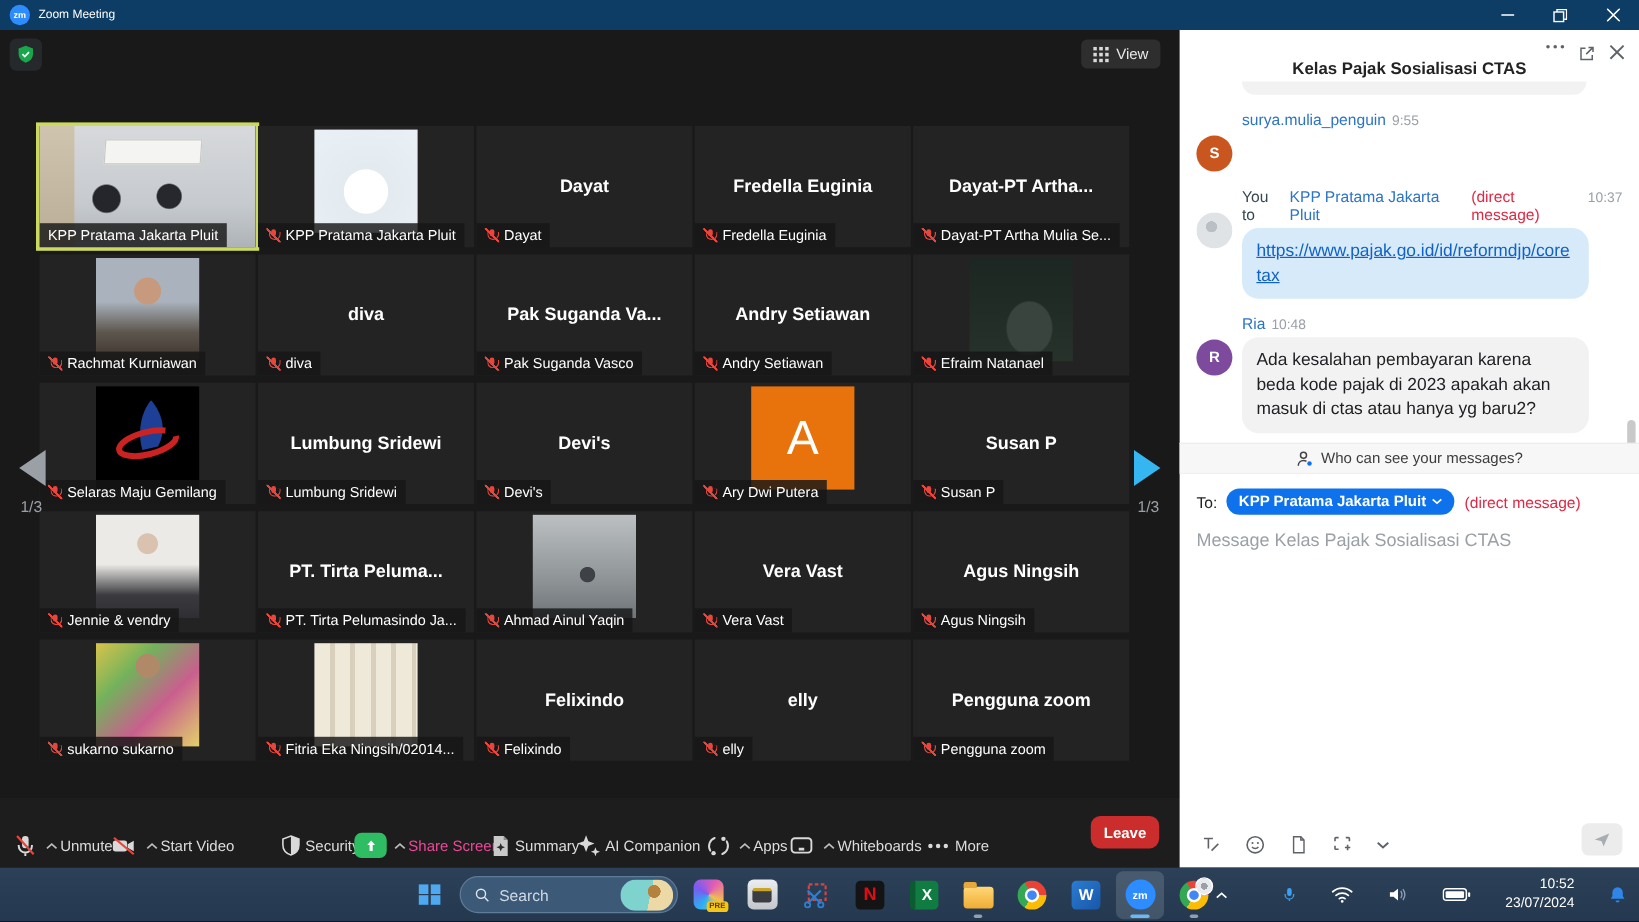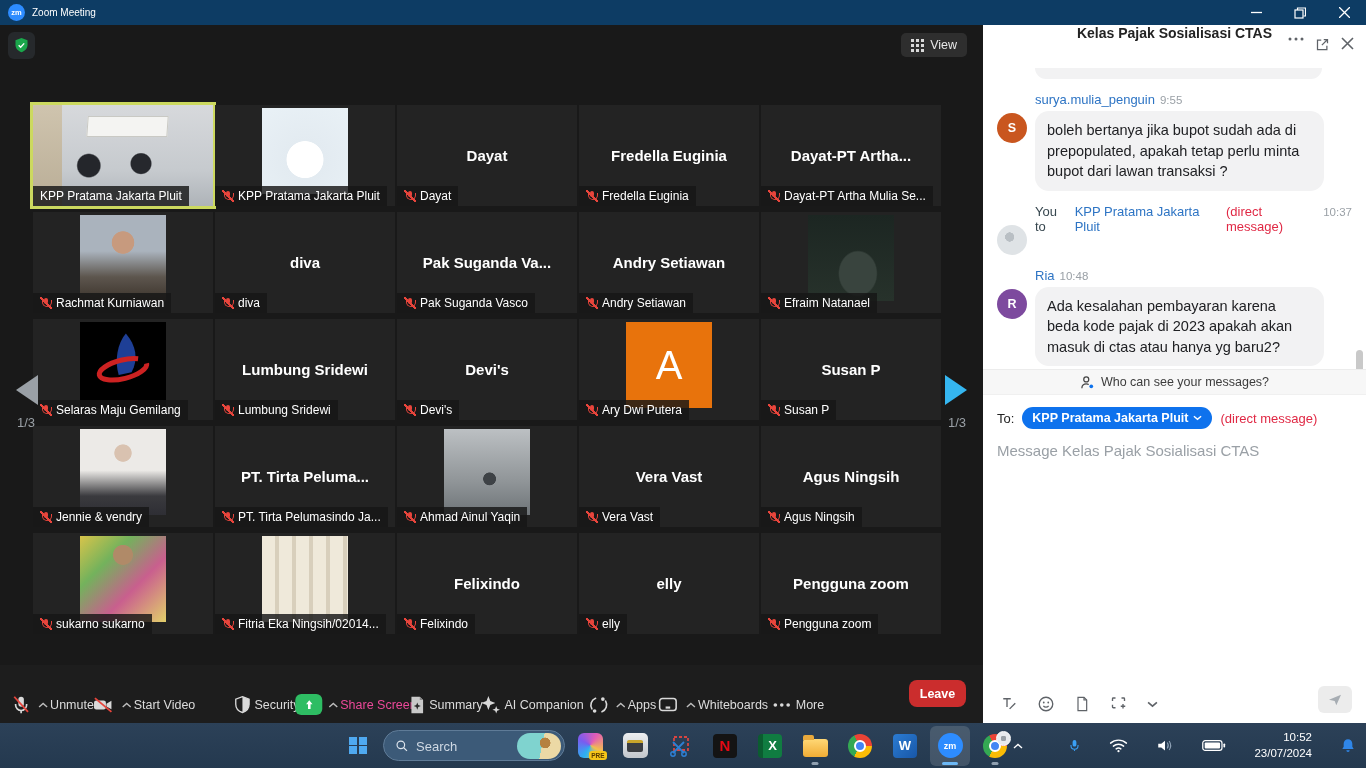--- a/index.html
+++ b/index.html
@@ -57,21 +57,21 @@
 
   
   .toolbar{position:absolute;left:0;right:0;bottom:0;height:58px;background:#1d1d1d}
   .tool{position:absolute;bottom:5px;display:flex;flex-direction:row;align-items:center;color:#dcdcdc;font-size:12.5px;gap:2px;transform:translateX(-50%);white-space:nowrap}
   .tool .irow{display:flex;align-items:flex-start;gap:6px;height:27px;align-items:center}
   .share-label{color:#ec4899}
   .share-box{width:27px;height:21px;border-radius:6px;background:#2ebd63;display:flex;align-items:center;justify-content:center}
   .leave-btn{position:absolute;right:17px;bottom:16px;width:57px;height:27px;border-radius:8px;background:#cb2d2d;color:#fff;font-size:12.5px;font-weight:bold;display:flex;align-items:center;justify-content:center}
 
   
-  .chat-head{height:40px;display:flex;align-items:flex-start;justify-content:center;position:relative;flex:0 0 40px}
+  .chat-head{height:40px;display:flex;align-items:flex-end;justify-content:center;position:relative;flex:0 0 40px}
   .chat-title{font-size:14px;font-weight:bold;color:#232323}
   .chat-head-ic{position:absolute;top:12px;display:flex;align-items:center;justify-content:center}
   .hdots{right:62px}.hpop{right:36px}.hclose{right:12px}
   .chat-body{flex:1;overflow:hidden;position:relative;padding:0 14px}
   .bubble-partial{width:287px;height:11px;background:#f2f2f3;border-radius:0 0 14px 14px;margin:3px 0 0 38px}
   .msg{display:flex;gap:8px;margin-top:13px}
   .avatar{width:30px;height:30px;border-radius:50%;color:#fff;font-size:12.5px;font-weight:bold;display:flex;align-items:center;justify-content:center;flex:0 0 30px;margin-top:21px}
   .av-s{background:#c9561f}.av-r{background:#7d4a9e}
   .av-img{background:radial-gradient(circle at 42% 40%,#b9bfc4 18%,transparent 19%),#dfe3e6;margin-top:21px}
   .mcol{flex:1;min-width:0}
@@ -511,33 +511,33 @@
       <div class="chat-body">
         <div class="bubble-partial"></div>
 
         <div class="msg">
           <div class="avatar av-s">S</div>
           <div class="mcol">
             <div class="mhead">
                 <span class="mname">surya.mulia_penguin</span>
                 <span class="mtime">9:55</span>
               </div>
-            <div class="bubble">boleh bertanya jika bupot sudah ada di prepopulated, apakah tetap perlu minta bupot dari lawan transaksi ?</div>
           </div>
         </div>
 
         <div class="msg">
           <div class="avatar av-img"></div>
           <div class="mcol">
             <div class="mhead">
               <span class="myou">You to</span>
               <span class="mname">KPP Pratama Jakarta Pluit</span>
               <span class="mtag">(direct message)</span>
               <span class="mtime mtime-right">10:37</span>
             </div>
+            <div class="bubble blue"><span class="msg-link">https://www.pajak.go.id/id/reformdjp/coretax</span></div>
           </div>
         </div>
 
         <div class="msg">
           <div class="avatar av-r">R</div>
           <div class="mcol">
             <div class="mhead">
                 <span class="mname">Ria</span>
                 <span class="mtime">10:48</span>
               </div>

